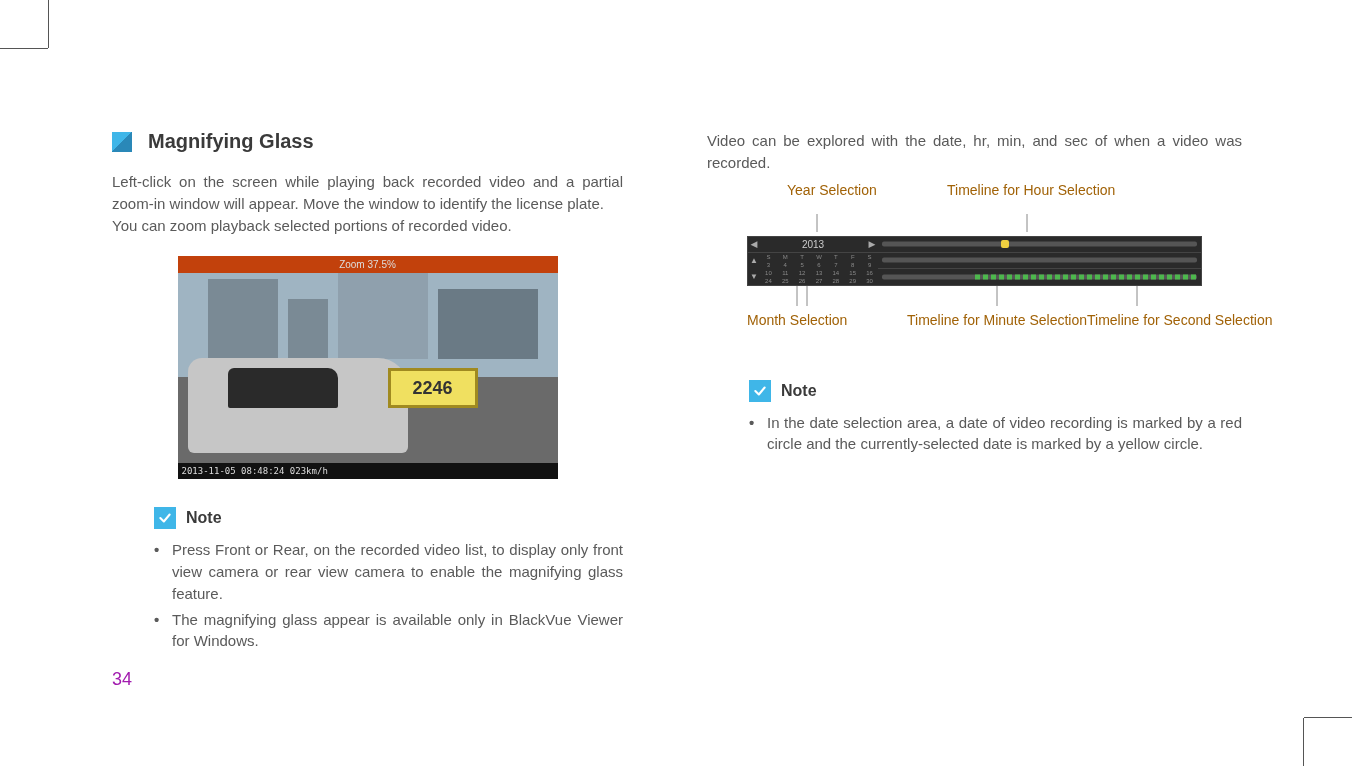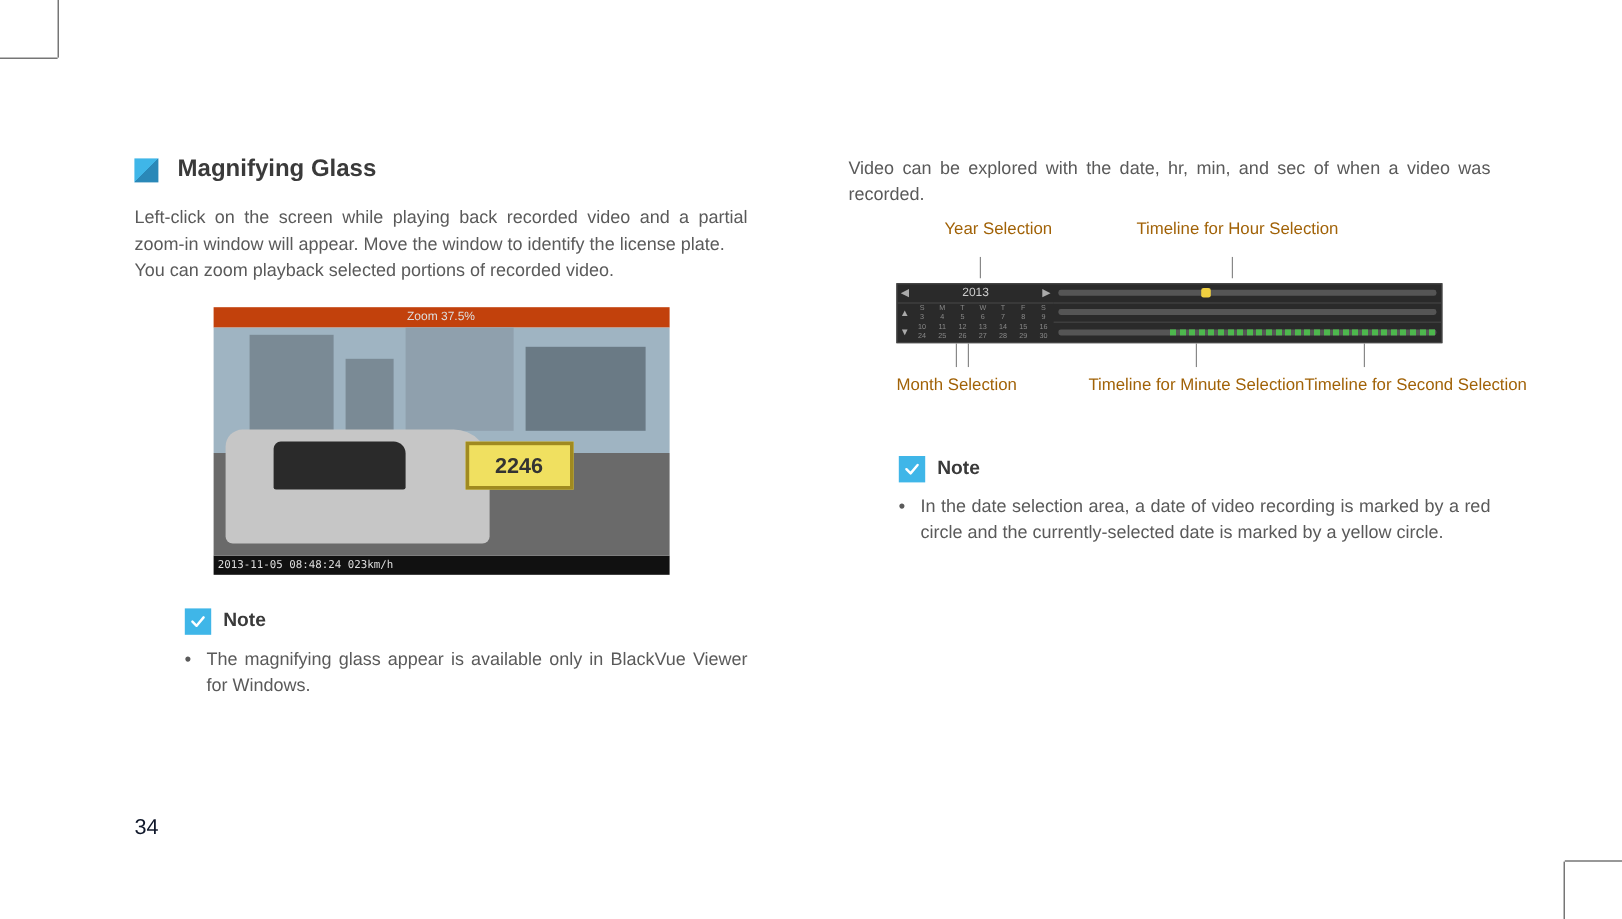--- a/index.html
+++ b/index.html
@@ -45,21 +45,21 @@
   .tl-month-arrow { flex:1; display:flex; align-items:center; justify-content:center; color:#aaa; font-size:8px; }
   .tl-cal-grid { flex:1; display:grid; grid-template-columns: repeat(7,1fr); grid-template-rows: repeat(4,1fr); font-size:6px; color:#888; }
   .tl-cal-grid span { display:flex; align-items:center; justify-content:center; }
   .tl-right { flex:1; display:flex; flex-direction:column; }
   .tl-track { flex:1; position:relative; border-bottom:1px solid #444; }
   .tl-track:last-child { border-bottom:none; }
   .tl-bar { position:absolute; left:4px; right:4px; top:50%; height:5px; transform:translateY(-50%); background:#555; border-radius:2px; }
   .tl-hour-mark { position:absolute; top:50%; transform:translateY(-50%); width:8px; height:8px; background:#f0d040; border-radius:2px; }
   .tl-sec-dots { position:absolute; left:30%; right:4px; top:50%; height:5px; transform:translateY(-50%); background: repeating-linear-gradient(90deg,#4db84d 0 5px, transparent 5px 8px); }
   .tl-labels-bot { position:relative; height:40px; margin: 6px 40px 0; }
-  .page-num { position:absolute; left:112px; bottom:66px; font-size:18px; color:#0f172a; }
+  .page-num { position:absolute; left:112px; bottom:76px; font-size:18px; color:#a21caf; }
 </style>
 </head>
 <body>
 <div class="page">
 
 <div class="crop-tl-v"></div>
 <div class="crop-tl-h"></div>
 <div class="crop-br-v"></div>
 <div class="crop-br-h"></div>
 
@@ -89,20 +89,21 @@
     <div class="note-block">
       <div class="note-head">
         <div class="note-icon">
           <svg viewBox="0 0 24 24">
                 <path d="M4 12 L10 18 L20 6" stroke="#fff" stroke-width="3.5" fill="none" stroke-linecap="round" stroke-linejoin="round"></path>
               </svg>
         </div>
         <div class="note-title">Note</div>
       </div>
       <ul class="note-ul">
+        <li>Press Front or Rear, on the recorded video list, to display only front view camera or rear view camera to enable the magnifying glass feature.</li>
         <li>The magnifying glass appear is available only in BlackVue Viewer for Windows.</li>
       </ul>
     </div>
   </div>
 
   <div class="col">
     <p class="body-text">Video can be explored with the date, hr, min, and sec of when a video was recorded.</p>
 
     <div class="timeline-wrap">
       <div class="tl-labels-top">

